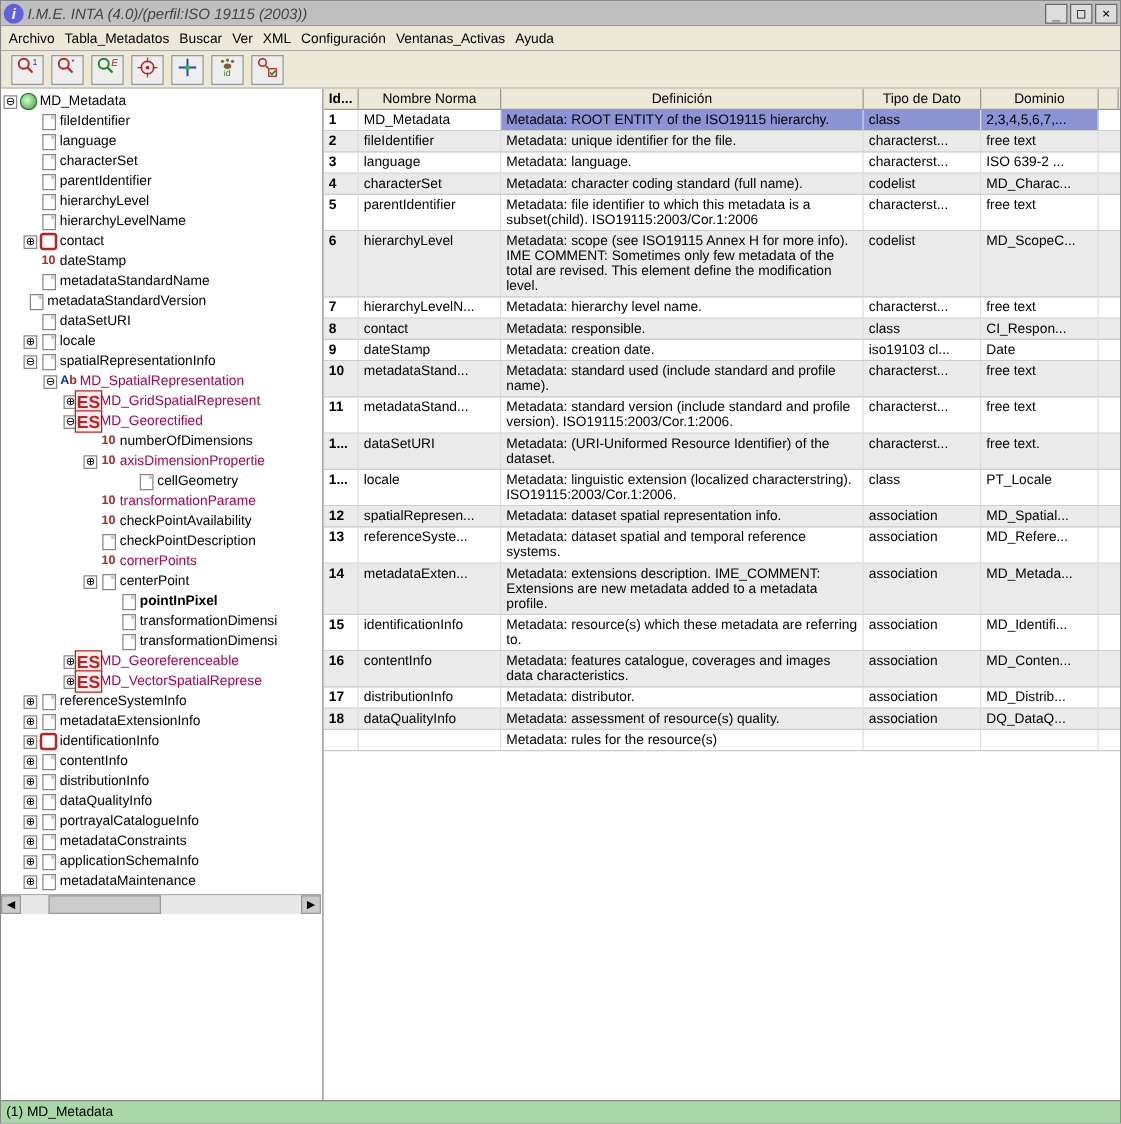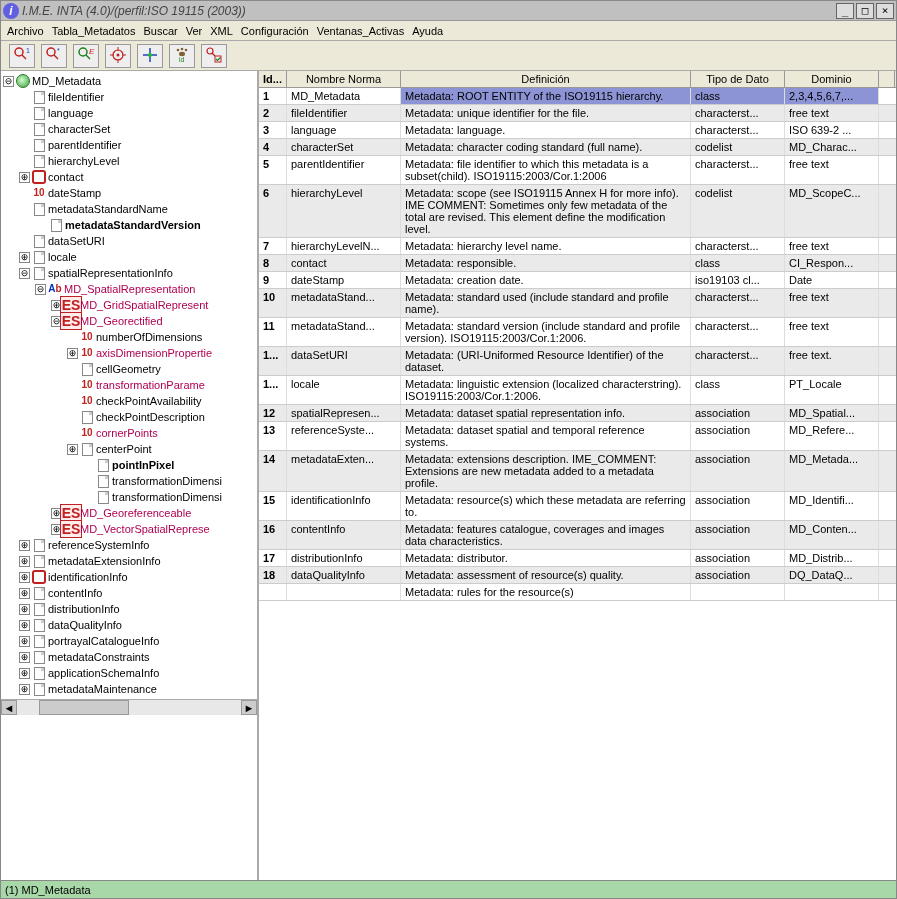--- a/index.html
+++ b/index.html
@@ -264,37 +264,44 @@
             <span class="lbl">parentIdentifier</span>
           </div>
           <div class="tn" style="padding-left: 18px;">
             <span class="tog empty"></span>
             <span class="ico">
               <span class="ico-doc"></span>
             </span>
             <span class="lbl">hierarchyLevel</span>
           </div>
           <div class="tn" style="padding-left: 18px;">
+            <span class="tog empty"></span>
+            <span class="ico">
+              <span class="ico-doc"></span>
+            </span>
+            <span class="lbl">hierarchyLevelName</span>
+          </div>
+          <div class="tn" style="padding-left: 18px;">
             <span class="tog">⊕</span>
             <span class="ico ico-red"></span>
             <span class="lbl">contact</span>
           </div>
           <div class="tn" style="padding-left: 18px;">
             <span class="tog empty"></span>
             <span class="ico ico-num">10</span>
             <span class="lbl">dateStamp</span>
           </div>
           <div class="tn" style="padding-left: 18px;">
             <span class="tog empty"></span>
             <span class="ico">
               <span class="ico-doc"></span>
             </span>
             <span class="lbl">metadataStandardName</span>
           </div>
-          <div class="tn" style="padding-left: 35px; font-weight: bold;">
+          <div class="tn" style="padding-left: 8px;">
             <span class="tog empty"></span>
             <span class="ico">
               <span class="ico-doc"></span>
             </span>
             <span class="lbl">metadataStandardVersion</span>
           </div>
           <div class="tn" style="padding-left: 18px;">
             <span class="tog empty"></span>
             <span class="ico">
               <span class="ico-doc"></span>
@@ -340,21 +347,21 @@
           <div class="tn" style="padding-left: 66px;">
             <span class="tog empty"></span>
             <span class="ico ico-num">10</span>
             <span class="lbl">numberOfDimensions</span>
           </div>
           <div class="tn" style="padding-left: 66px;">
             <span class="tog">⊕</span>
             <span class="ico ico-num">10</span>
             <span class="lbl red">axisDimensionPropertie</span>
           </div>
-          <div class="tn" style="padding-left: 66px;">
+          <div class="tn" style="padding-left: 96px;">
             <span class="tog empty"></span>
             <span class="ico">
               <span class="ico-doc"></span>
             </span>
             <span class="lbl">cellGeometry</span>
           </div>
           <div class="tn" style="padding-left: 66px;">
             <span class="tog empty"></span>
             <span class="ico ico-num">10</span>
             <span class="lbl red">transformationParame</span>

